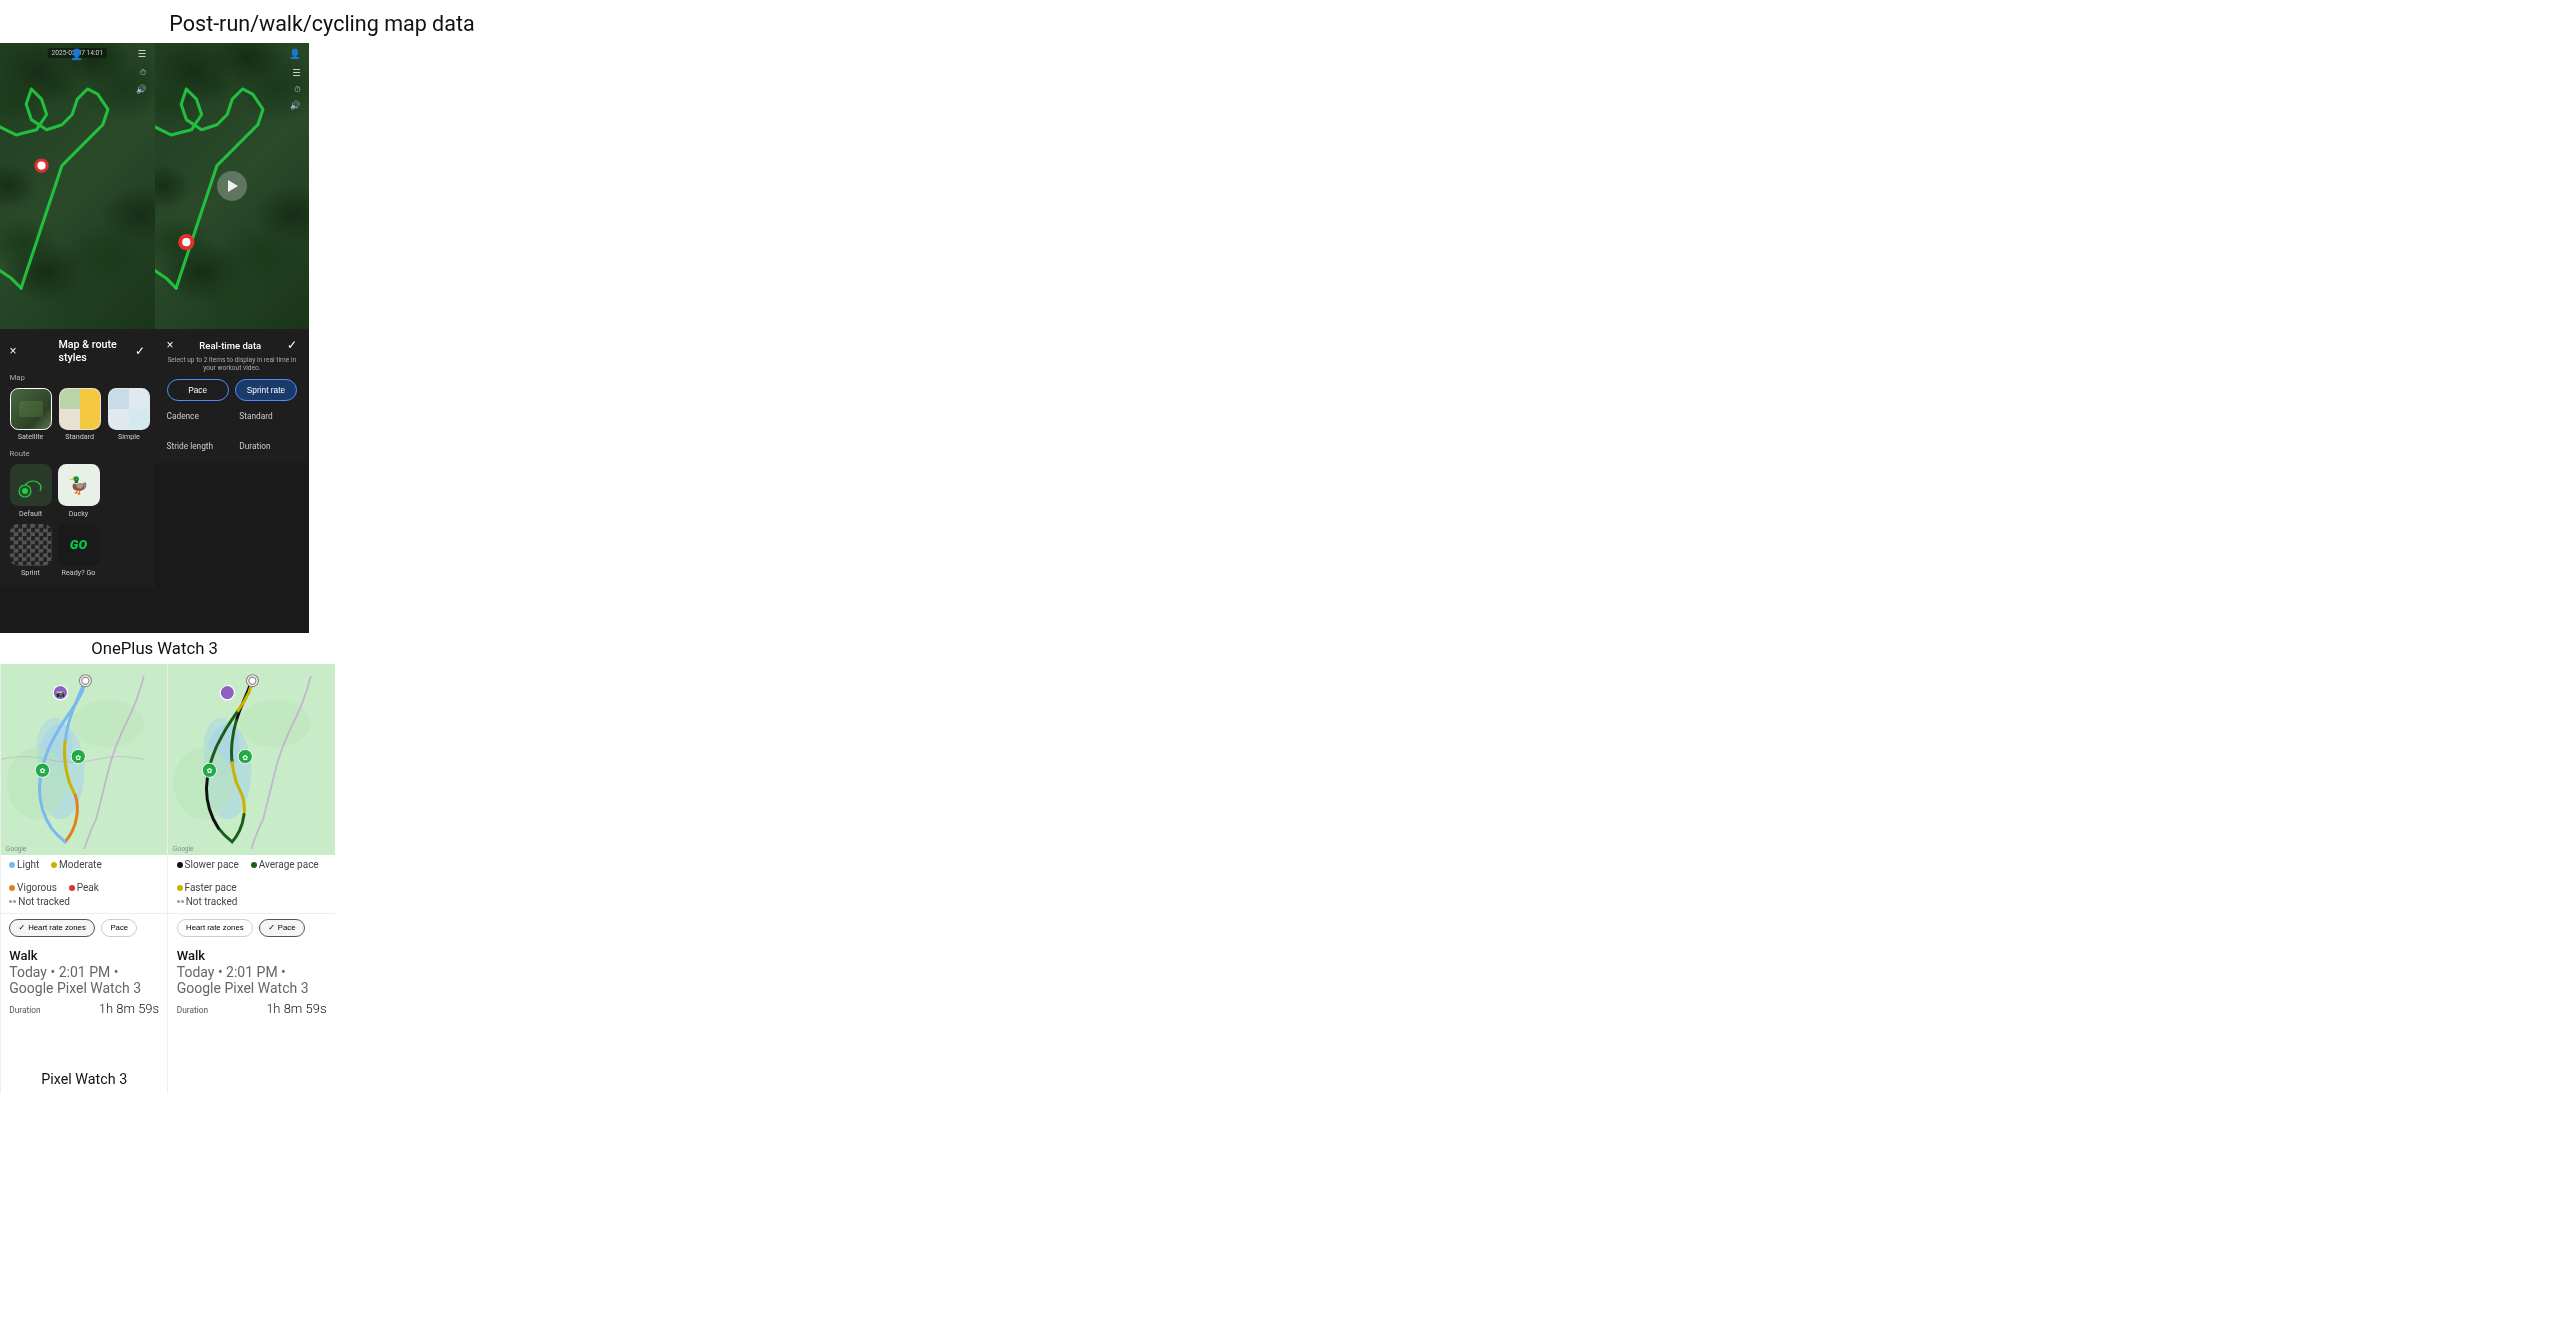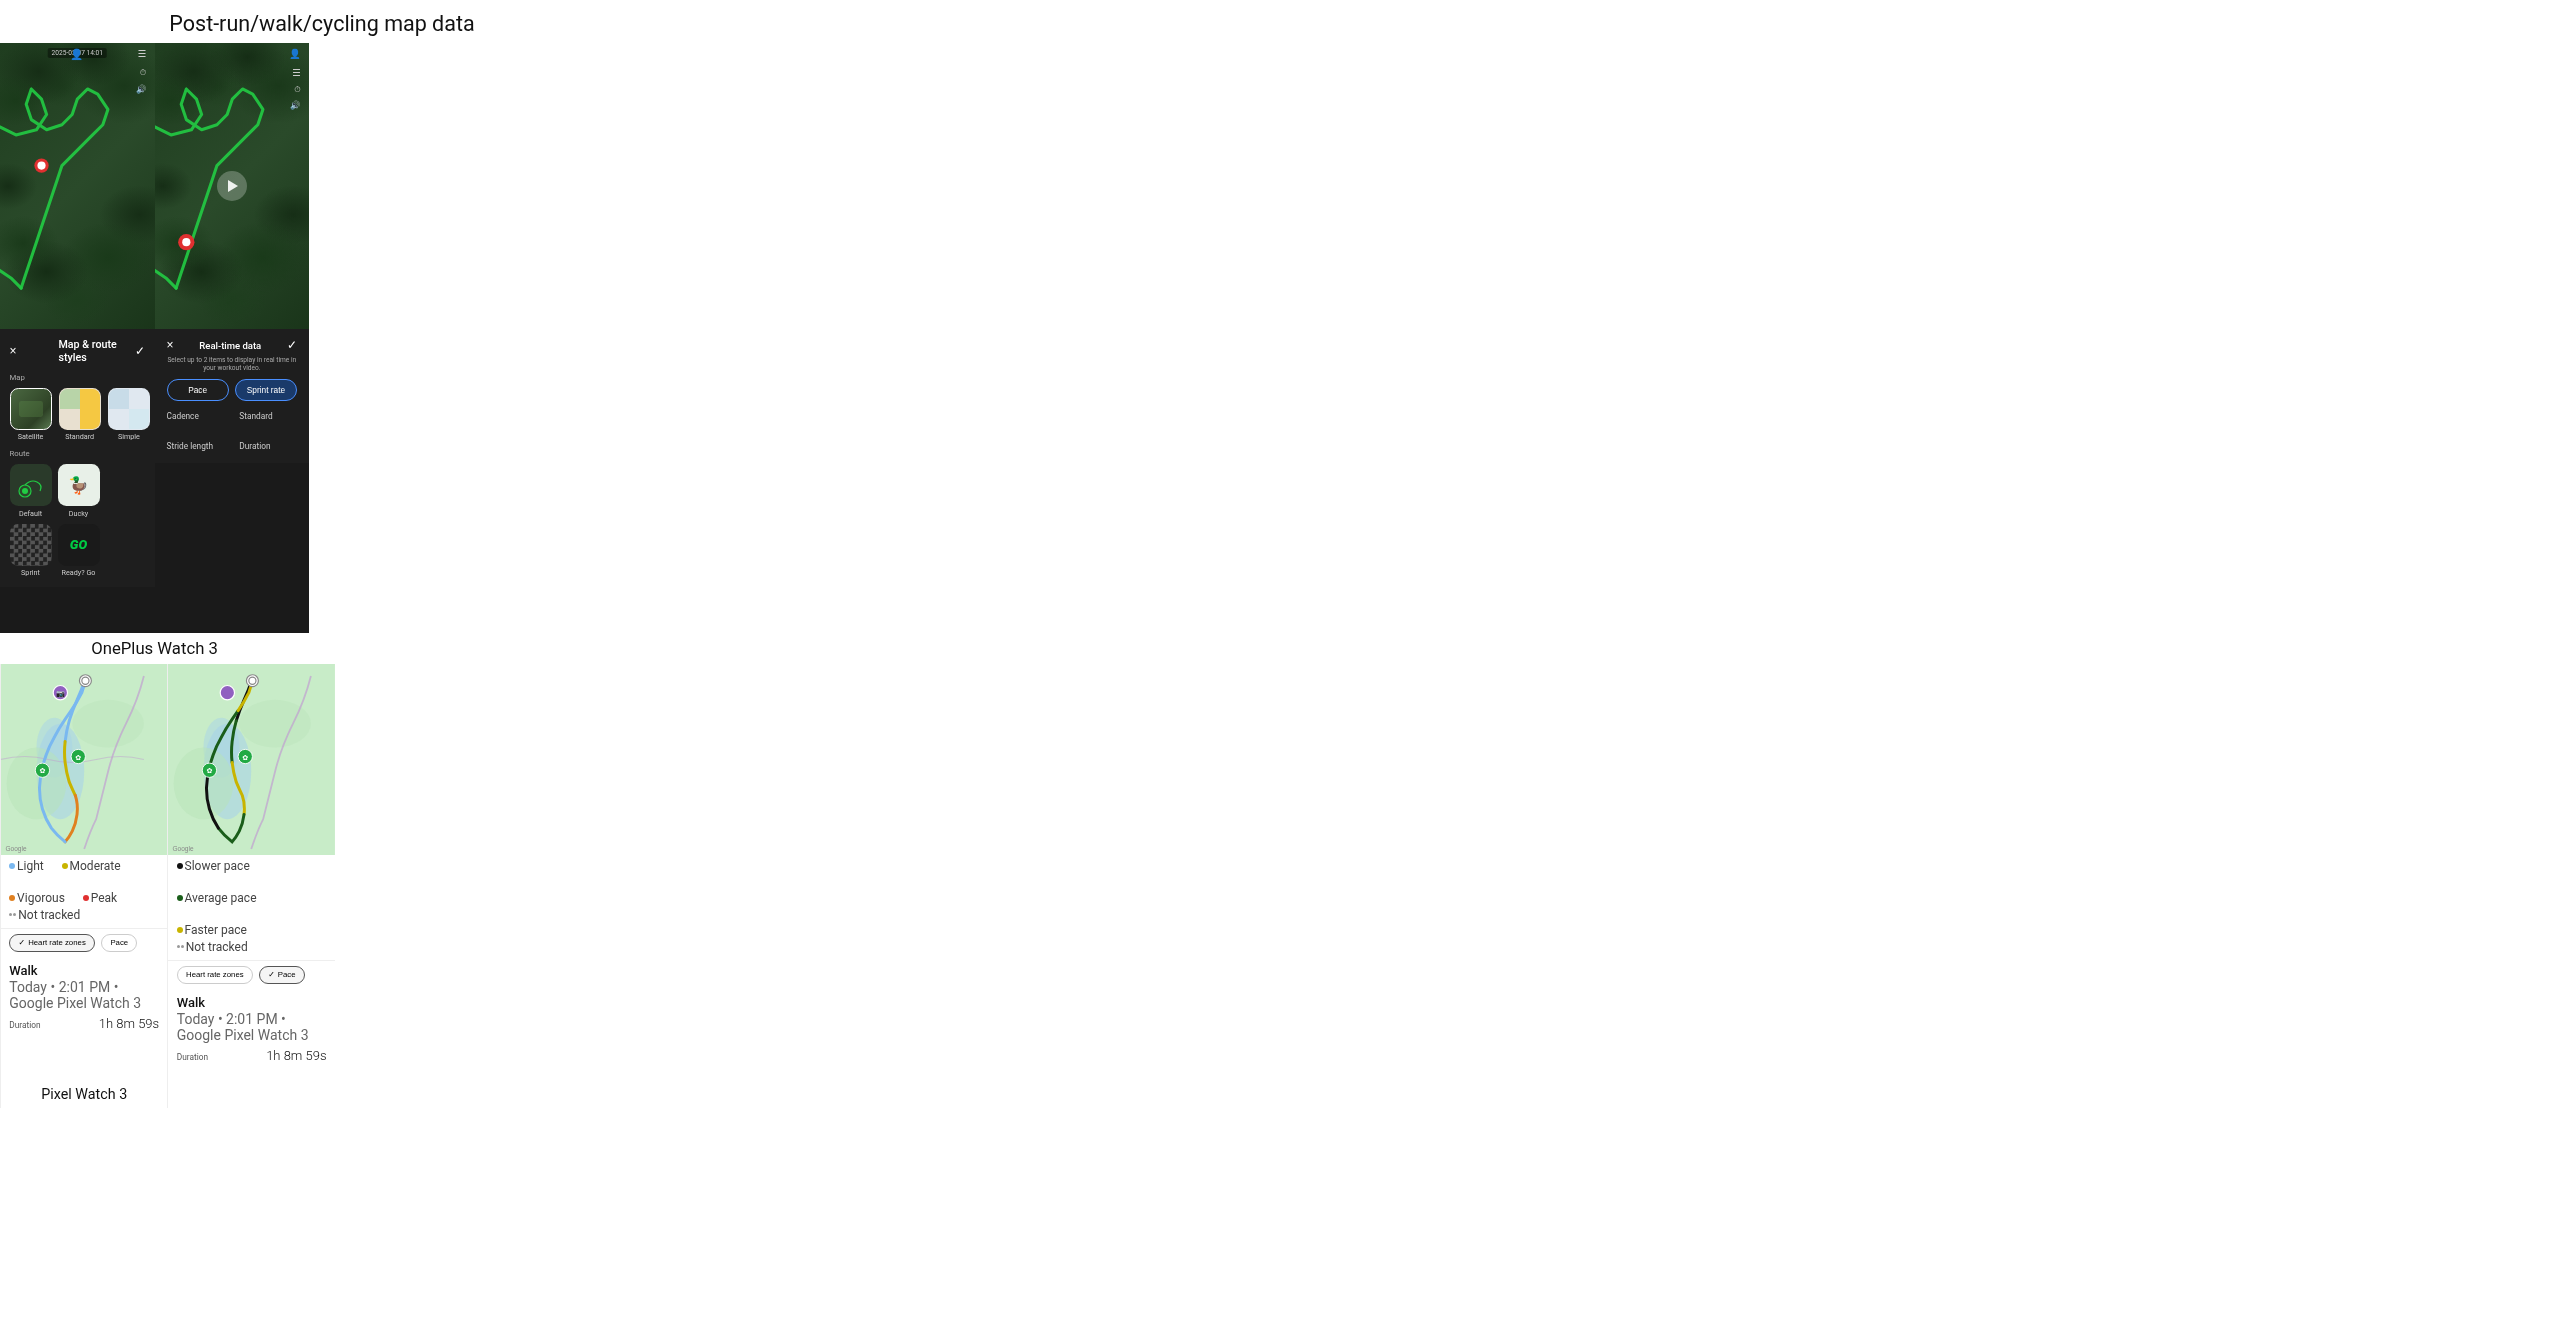--- a/index.html
+++ b/index.html
@@ -347,23 +347,23 @@
 
     
     .legend-area {
       padding: 4.8px 8.3px 3.6px;
       border-bottom: 0.6px solid #eee;
     }
 
     .legend-row {
       display: flex;
       flex-wrap: wrap;
-      gap: 18px;
-      align-items: center;
-      font-size: 12px;
+      gap: 12px;
+      align-items: center;
+      font-size: 10px;
       color: #444;
       margin-bottom: 2.4px;
     }
 
     .legend-dot {
       width: 6px;
       height: 6px;
       border-radius: 50%;
       display: inline-block;
       margin-right: 1.8px;

